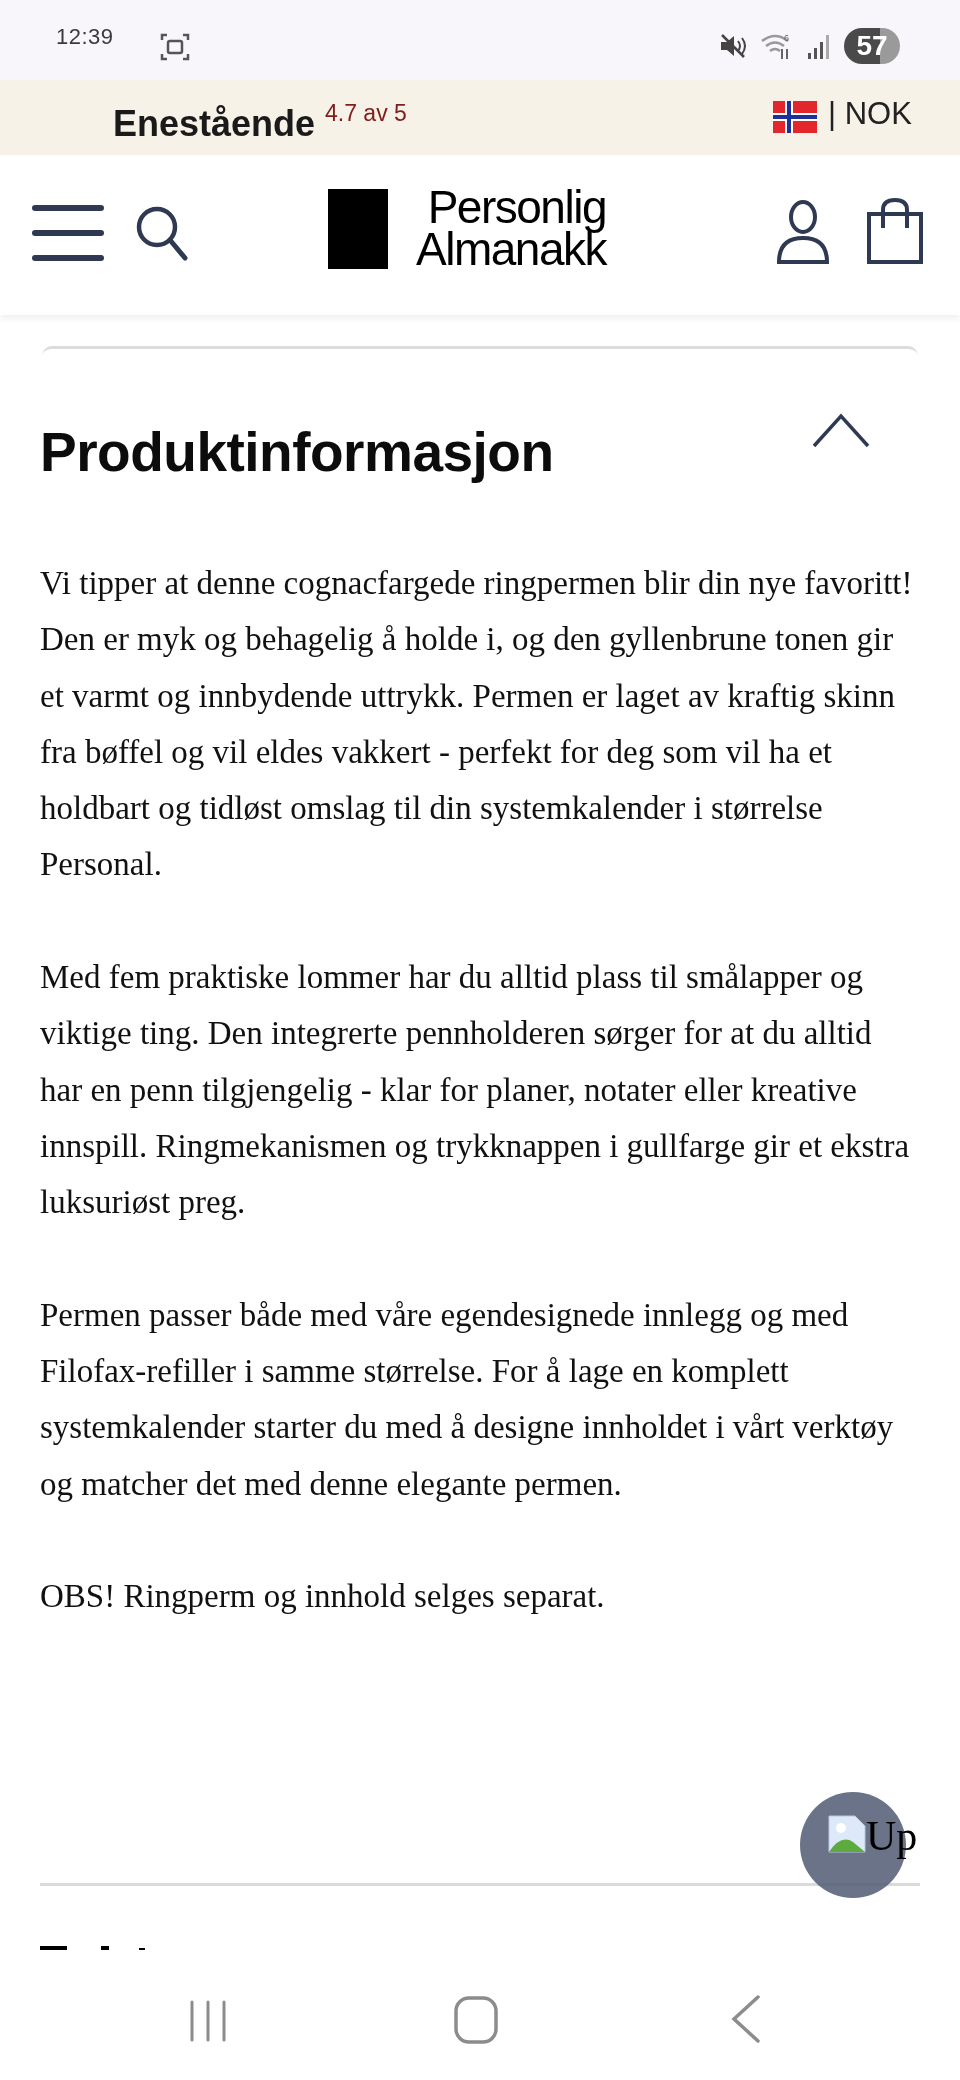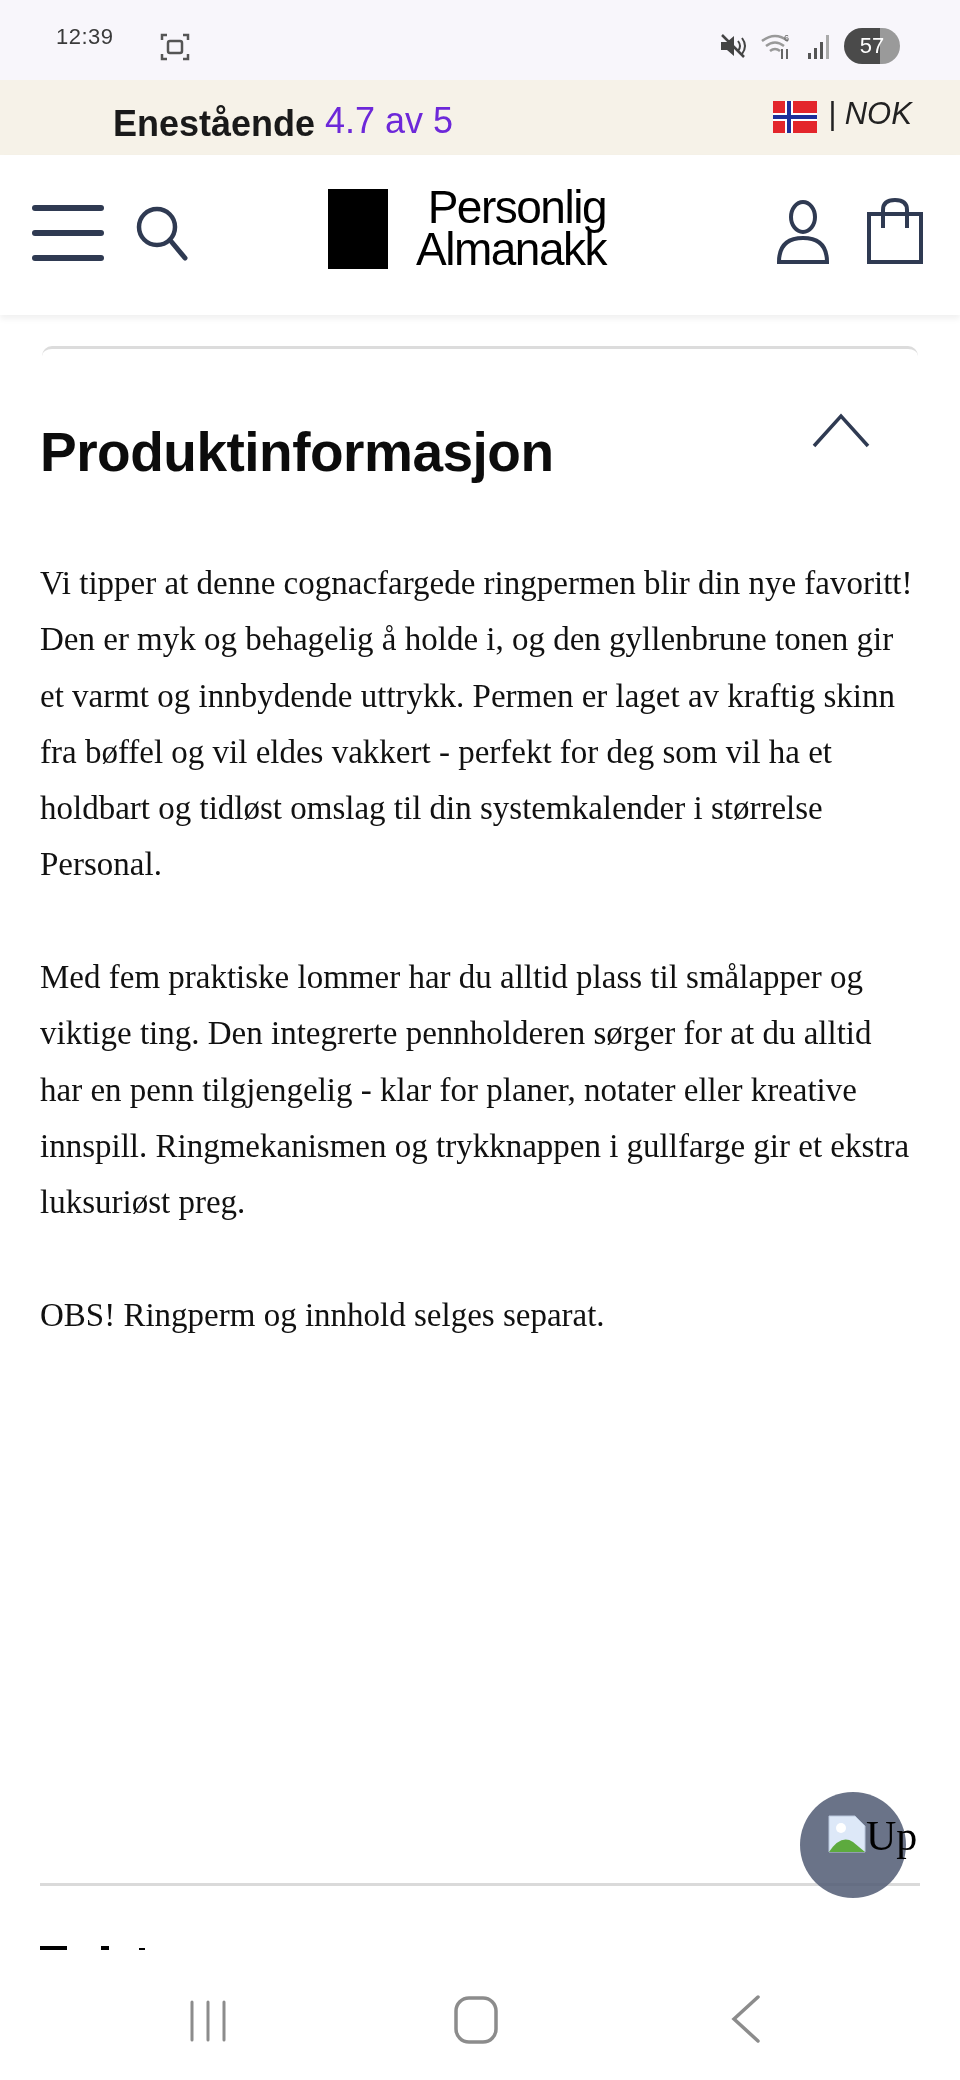--- a/index.html
+++ b/index.html
@@ -9,29 +9,29 @@
   }
   .status-bar {
     position:absolute; left:0; top:0; width:960px; height:80px;
     background:#f8f6fb; display:flex; align-items:center;
   }
   .status-time { position:absolute; left:56px; top:24px; font-size:22px; color:#3a3a3a; letter-spacing:0.5px; }
   .status-screenshot-icon { position:absolute; left:160px; top:32px; width:30px; height:30px; }
   .status-right { position:absolute; right:60px; top:28px; display:flex; align-items:center; gap:12px; }
   .battery-badge {
     width:56px; height:36px; border-radius:18px; background:linear-gradient(90deg,#4a4a4a 0 65%,#9a9a9a 65%);
-    color:#fff; font-size:22px; font-weight:normal; display:flex; align-items:center; justify-content:center;
+    color:#fff; font-size:28px; font-weight:bold; display:flex; align-items:center; justify-content:center;
   }
   .promo-bar {
     position:absolute; left:0; top:80px; width:960px; height:75px; background:#f6f2e8;
   }
   .promo-title { position:absolute; left:113px; top:92px; font-size:36px; font-weight:bold; color:#1a1a1a;margin-top:11px; }
-  .promo-rating { position:absolute; left:325px; top:100px; font-size:36px; color:#6d28d9; }
+  .promo-rating { position:absolute; left:325px; top:100px; font-size:23px; color:#7f1d1d; }
   .flag { position:absolute; left:770px; top:101px; width:50px; height:32px; }
-  .currency { position:absolute; left:828px; top:96px; font-size:31px; color:#222;font-style:italic; }
+  .currency { position:absolute; left:828px; top:96px; font-size:31px; color:#222; }
   .header {
     position:absolute; left:0; top:155px; width:960px; height:160px; background:#fff;
     box-shadow:0 4px 6px rgba(0,0,0,0.06);
   }
   .hamburger { position:absolute; left:32px; top:205px; width:72px; height:56px; }
   .hamburger span { position:absolute; left:0; width:72px; height:6px; border-radius:3px; background:#2f3a52; }
   .search-icon { position:absolute; left:133px; top:203px; width:60px; height:60px; }
   .logo-block { position:absolute; left:328px; top:189px; width:60px; height:80px; background:#000; }
   .logo-text { position:absolute; left:416px; top:186px; font-size:46px; line-height:42px; color:#000; letter-spacing:-1.5px;text-align:right; }
   .account-icon { position:absolute; left:775px; top:200px; width:56px; height:66px; }
@@ -127,20 +127,21 @@
 
 <div class="card-top"></div>
 <div class="section-title">Produktinformasjon</div>
 <svg class="chevron-up-icon" viewBox="0 0 58 40">
   <polyline points="2,36 29,6 56,36" fill="none" stroke="#2f3a52" stroke-width="3.5"></polyline>
 </svg>
 
 <div class="desc">
   <p>Vi tipper at denne cognacfargede ringpermen blir din nye favoritt! Den er myk og behagelig å holde i, og den gyllenbrune tonen gir et varmt og innbydende uttrykk. Permen er laget av kraftig skinn fra bøffel og vil eldes vakkert - perfekt for deg som vil ha et holdbart og tidløst omslag til din systemkalender i størrelse Personal.</p>
   <p>Med fem praktiske lommer har du alltid plass til smålapper og viktige ting. Den integrerte pennholderen sørger for at du alltid har en penn tilgjengelig - klar for planer, notater eller kreative innspill. Ringmekanismen og trykknappen i gullfarge gir et ekstra luksuriøst preg.</p>
+  <p>Permen passer både med våre egendesignede innlegg og med Filofax-refiller i samme størrelse. For å lage en komplett systemkalender starter du med å designe innholdet i vårt verktøy og matcher det med denne elegante permen.</p>
   <p>OBS! Ringperm og innhold selges separat.</p>
 </div>
 
 <div class="divider"></div>
 <div class="next-heading-cut">
   <span style="width:27px"></span><span style="width:8px;margin-left:34px"></span><span style="width:6px;margin-left:30px;height:6px;margin-top:4px"></span>
 </div>
 
 <div class="up-button">
   <svg class="up-broken-img" viewBox="0 0 40 40">

